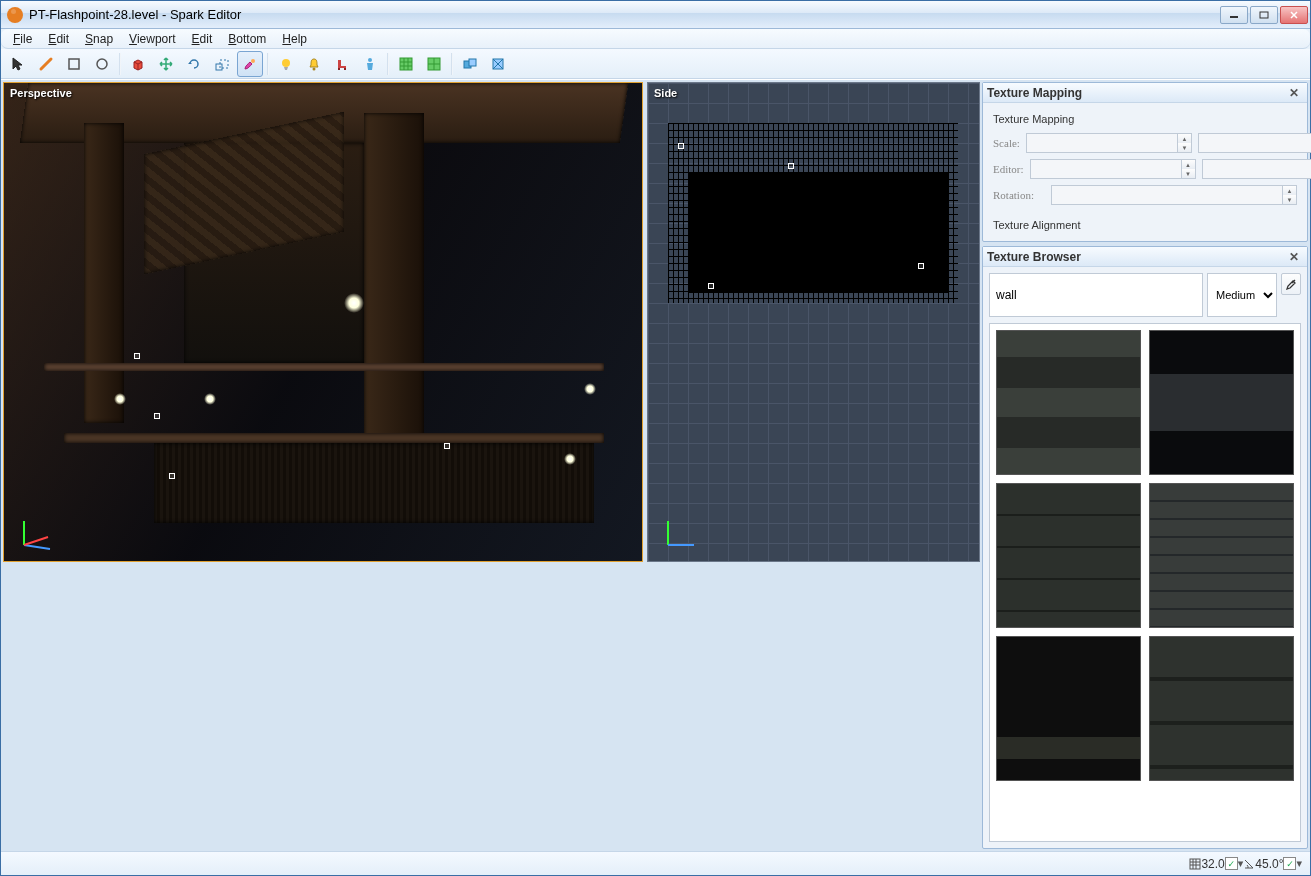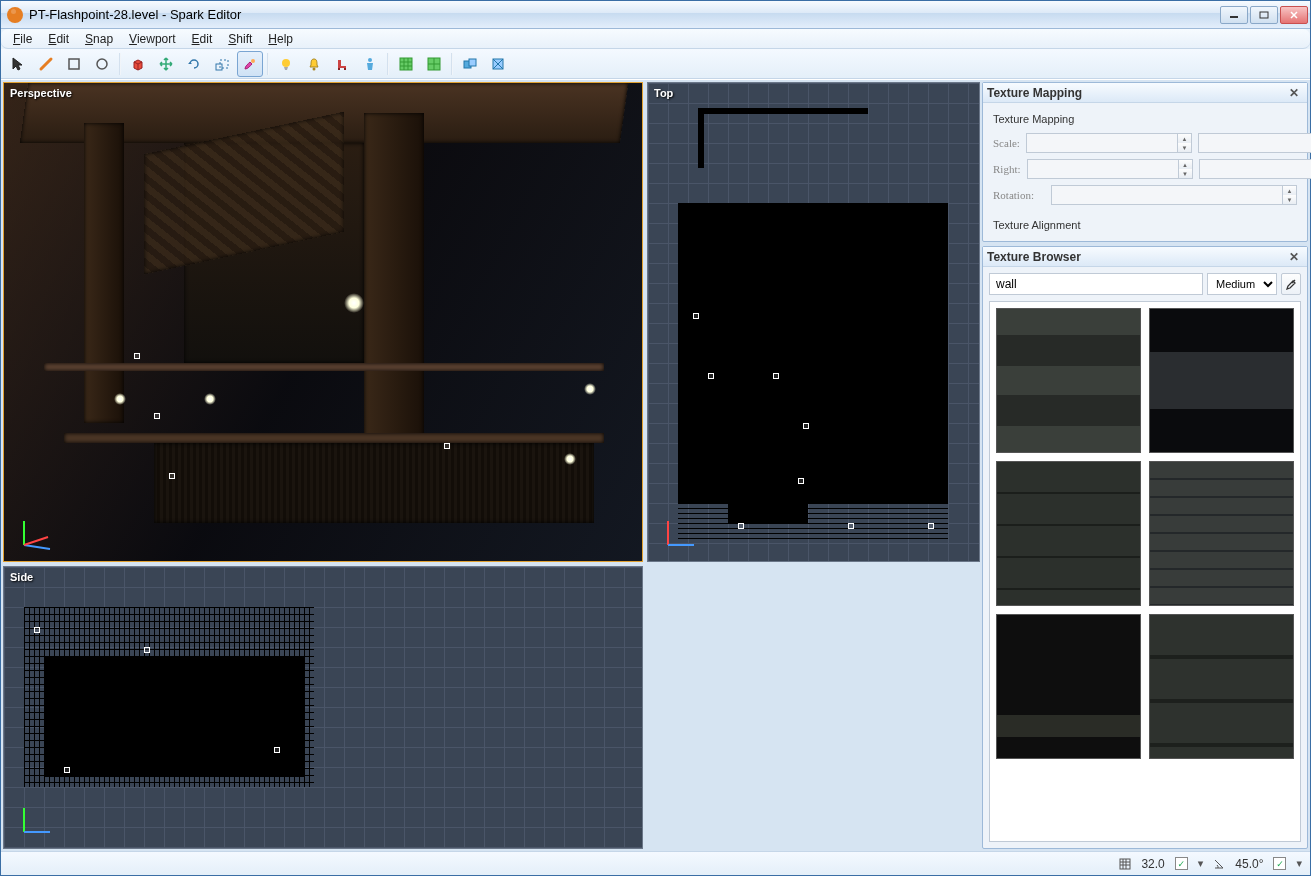--- a/index.html
+++ b/index.html
@@ -65,31 +65,31 @@
 .spin input { flex: 1; border: 1px solid #c0cad6; background: #fff; padding: 0 4px; font-size: 11px; color: #888; }
 .spin input:disabled { background: #f4f6f9; }
 .spin .spin-btns { width: 14px; display: flex; flex-direction: column; border: 1px solid #c0cad6; border-left: none; }
 .spin .spin-btns div { flex: 1; background: linear-gradient(#fdfdfd,#e8edf3); font-size: 6px; display: flex; align-items: center; justify-content: center; color: #666; }
 .align-btns { display: grid; grid-template-columns: 1fr 1fr; gap: 6px; }
 .align-btn { height: 26px; border: 1px solid #c0cad6; background: linear-gradient(#fdfdfd,#ecf1f7); border-radius: 3px; color: #888; font-size: 11px; display: flex; align-items: center; justify-content: center; }
 
 
 .tex-panel { flex: 1; }
 .tex-search-row { display: flex; gap: 4px; padding: 6px; }
-.tex-search-row input { flex: 1; border: 1px solid #c0cad6; padding: 3px 6px; font-size: 12px; }
+.tex-search-row input { flex: 1; border: 1px solid #c0cad6; padding: 14px 6px; font-size: 12px; }
 .tex-search-row select { border: 1px solid #c0cad6; padding: 2px 4px; font-size: 11px; background: #fff; }
 .dropper { width: 20px; height: 22px; border: 1px solid #c0cad6; background: linear-gradient(#fdfdfd,#ecf1f7); border-radius: 2px; display: flex; align-items: center; justify-content: center; }
 .tex-grid-wrap { flex: 1; border: 1px solid #c0cad6; margin: 0 6px 6px; background: #fff; padding: 6px; display: grid; grid-template-columns: 1fr 1fr; gap: 8px; overflow-y: auto; align-content: start; }
 .tex-grid-wrap::-webkit-scrollbar { width: 16px; }
 .tex-grid-wrap::-webkit-scrollbar-track { background: #eef3f9; border-left: 1px solid #c0cad6; }
 .tex-grid-wrap::-webkit-scrollbar-thumb { background: #c5d6e8; border: 1px solid #9db9d8; }
 .tex-thumb { aspect-ratio: 1; background: #222; border: 1px solid #555; position: relative; }
 
 
-.statusbar { height: 24px; background: linear-gradient(#f4f9ff, #e4eff9); border-top: 1px solid #c5d6e8; display: flex; align-items: center; justify-content: flex-end; padding: 0 8px; gap: 10px; font-size: 11px; color: #333; }
+.statusbar { height: 24px; background: linear-gradient(#f4f9ff, #e4eff9); border-top: 1px solid #c5d6e8; display: flex; align-items: center; justify-content: flex-end; padding: 0 8px; font-size: 11px; color: #333; }
 .statusbar .chk { width: 13px; height: 13px; border: 1px solid #888; background: #fff; display: inline-flex; align-items: center; justify-content: center; font-size: 9px; color: #2a5; }
 .statusbar .stat-icon { font-size: 11px; color: #555; }
 </style>
 </head>
 <body>
 
 <div class="window">
 
   <div class="titlebar">
     <div class="app-icon"></div>
@@ -113,21 +113,21 @@
       </div>
     </div>
   </div>
 
   <div class="menubar">
     <span>File</span>
     <span>Edit</span>
     <span>Snap</span>
     <span>Viewport</span>
     <span>Edit</span>
-    <span>Shift</span>
+    <span>Bottom</span>
     <span>Help</span>
   </div>
 
   <div class="toolbar">
     <div class="tool-btn">
         <svg width="16" height="16">
           <path d="M3 2 L3 13 L6 10 L8 14 L10 13 L8 9 L12 9 Z" fill="#333" stroke="#222"></path>
         </svg>
       </div>
     <div class="tool-btn">
@@ -255,42 +255,20 @@
           <div class="marker" style="top:390px;left:165px"></div>
           <div class="marker" style="top:360px;left:440px"></div>
         </div>
         <svg class="axis-gizmo" viewBox="0 0 40 40">
           <line x1="8" y1="32" x2="8" y2="8" stroke="#3f3"></line>
           <line x1="8" y1="32" x2="34" y2="36" stroke="#49f"></line>
           <line x1="8" y1="32" x2="32" y2="24" stroke="#f44"></line>
         </svg>
       </div>
 
-      <div class="viewport">
-        <div class="viewport-label">Top</div>
-        <div class="grid-bg">
-          <div class="wire-mass" style="top:120px;left:30px;width:270px;height:300px"></div>
-          <div class="wire-mass" style="top:120px;left:80px;width:80px;height:320px"></div>
-          <div class="wire-mass" style="top:25px;left:50px;width:170px;height:6px"></div>
-          <div class="wire-mass" style="top:25px;left:50px;width:6px;height:60px"></div>
-          <div style="position:absolute;top:120px;left:30px;width:270px;height:340px;background:repeating-linear-gradient(#000 0 1px,transparent 1px 5px)"></div>
-          <div class="marker" style="top:230px;left:45px"></div>
-          <div class="marker" style="top:290px;left:60px"></div>
-          <div class="marker" style="top:290px;left:125px"></div>
-          <div class="marker" style="top:340px;left:155px"></div>
-          <div class="marker" style="top:395px;left:150px"></div>
-          <div class="marker" style="top:440px;left:90px"></div>
-          <div class="marker" style="top:440px;left:200px"></div>
-          <div class="marker" style="top:440px;left:280px"></div>
-        </div>
-        <svg class="axis-gizmo" viewBox="0 0 40 40">
-          <line x1="8" y1="32" x2="8" y2="8" stroke="#f44"></line>
-          <line x1="8" y1="32" x2="34" y2="32" stroke="#49f"></line>
-        </svg>
-      </div>
 
 
       <div class="viewport">
         <div class="viewport-label">Side</div>
         <div class="grid-bg">
           <div class="wire-mass" style="top:90px;left:40px;width:260px;height:120px"></div>
           <div style="position:absolute;top:40px;left:20px;width:290px;height:180px;background:
             repeating-linear-gradient(90deg,#000 0 1px,transparent 1px 5px),
             repeating-linear-gradient(#000 0 1px,transparent 1px 7px)"></div>
           <div class="marker" style="top:60px;left:30px"></div>
@@ -322,21 +300,21 @@
                 <div class="spin-btns">
                   <div>▲</div>
                   <div>▼</div>
                 </div>
               </div>
             <div class="spin">
                 <input disabled="" style="">
               </div>
           </div>
           <div class="form-row">
-            <label>Right:</label>
+            <label>Editor:</label>
             <div class="spin">
                 <input disabled="" style="">
                 <div class="spin-btns">
                   <div>▲</div>
                   <div>▼</div>
                 </div>
               </div>
             <div class="spin">
                 <input disabled="" style="">
               </div>

